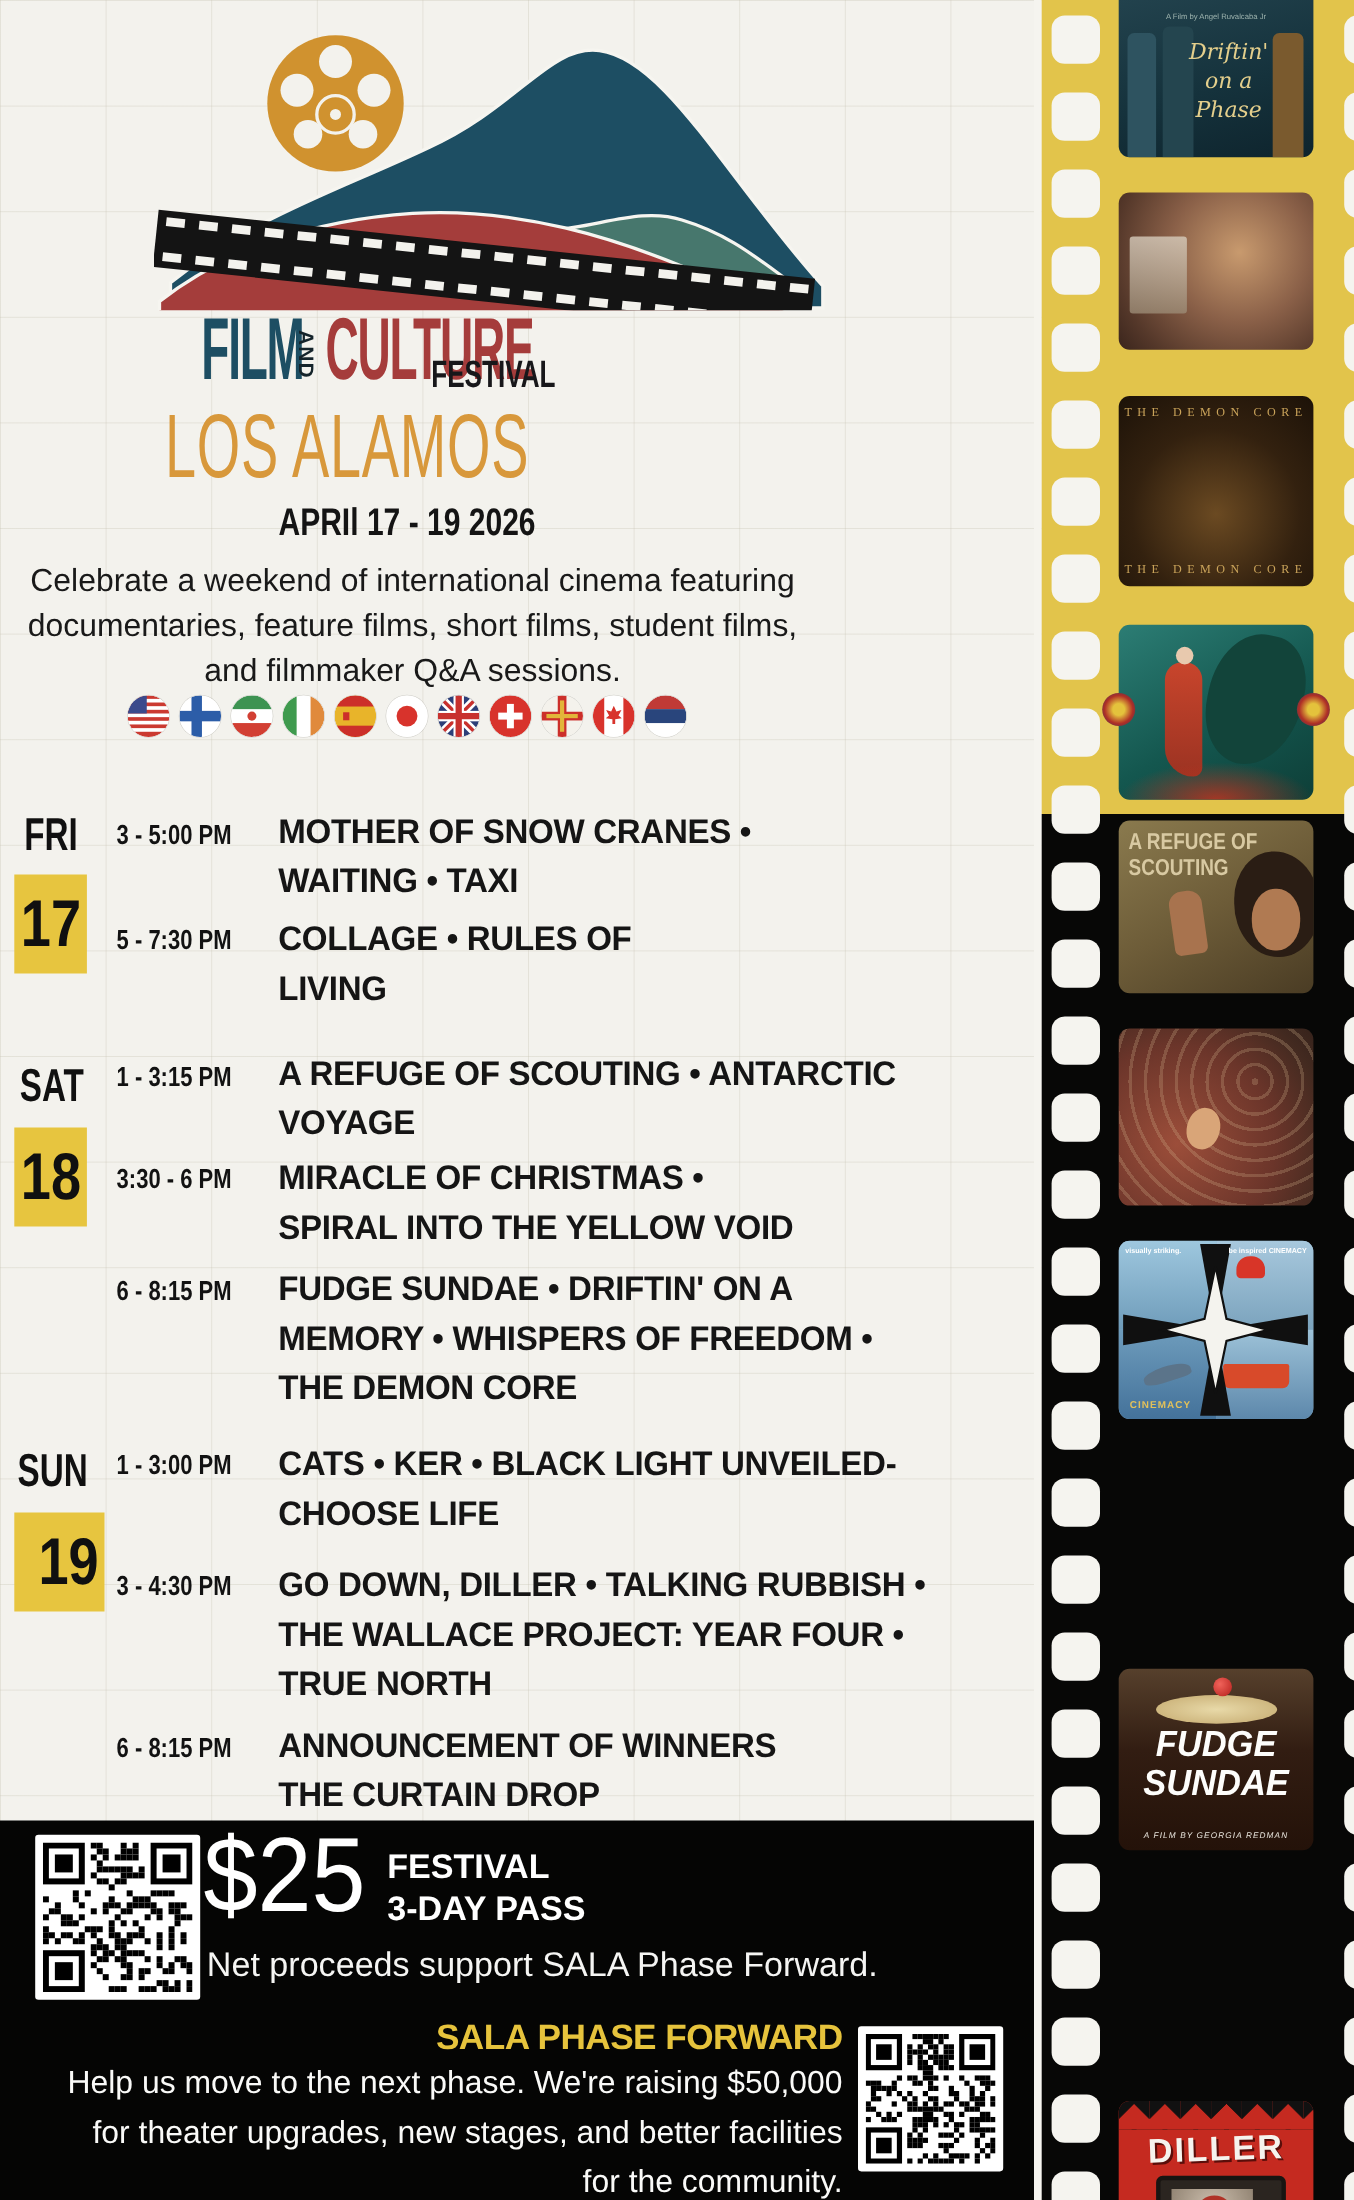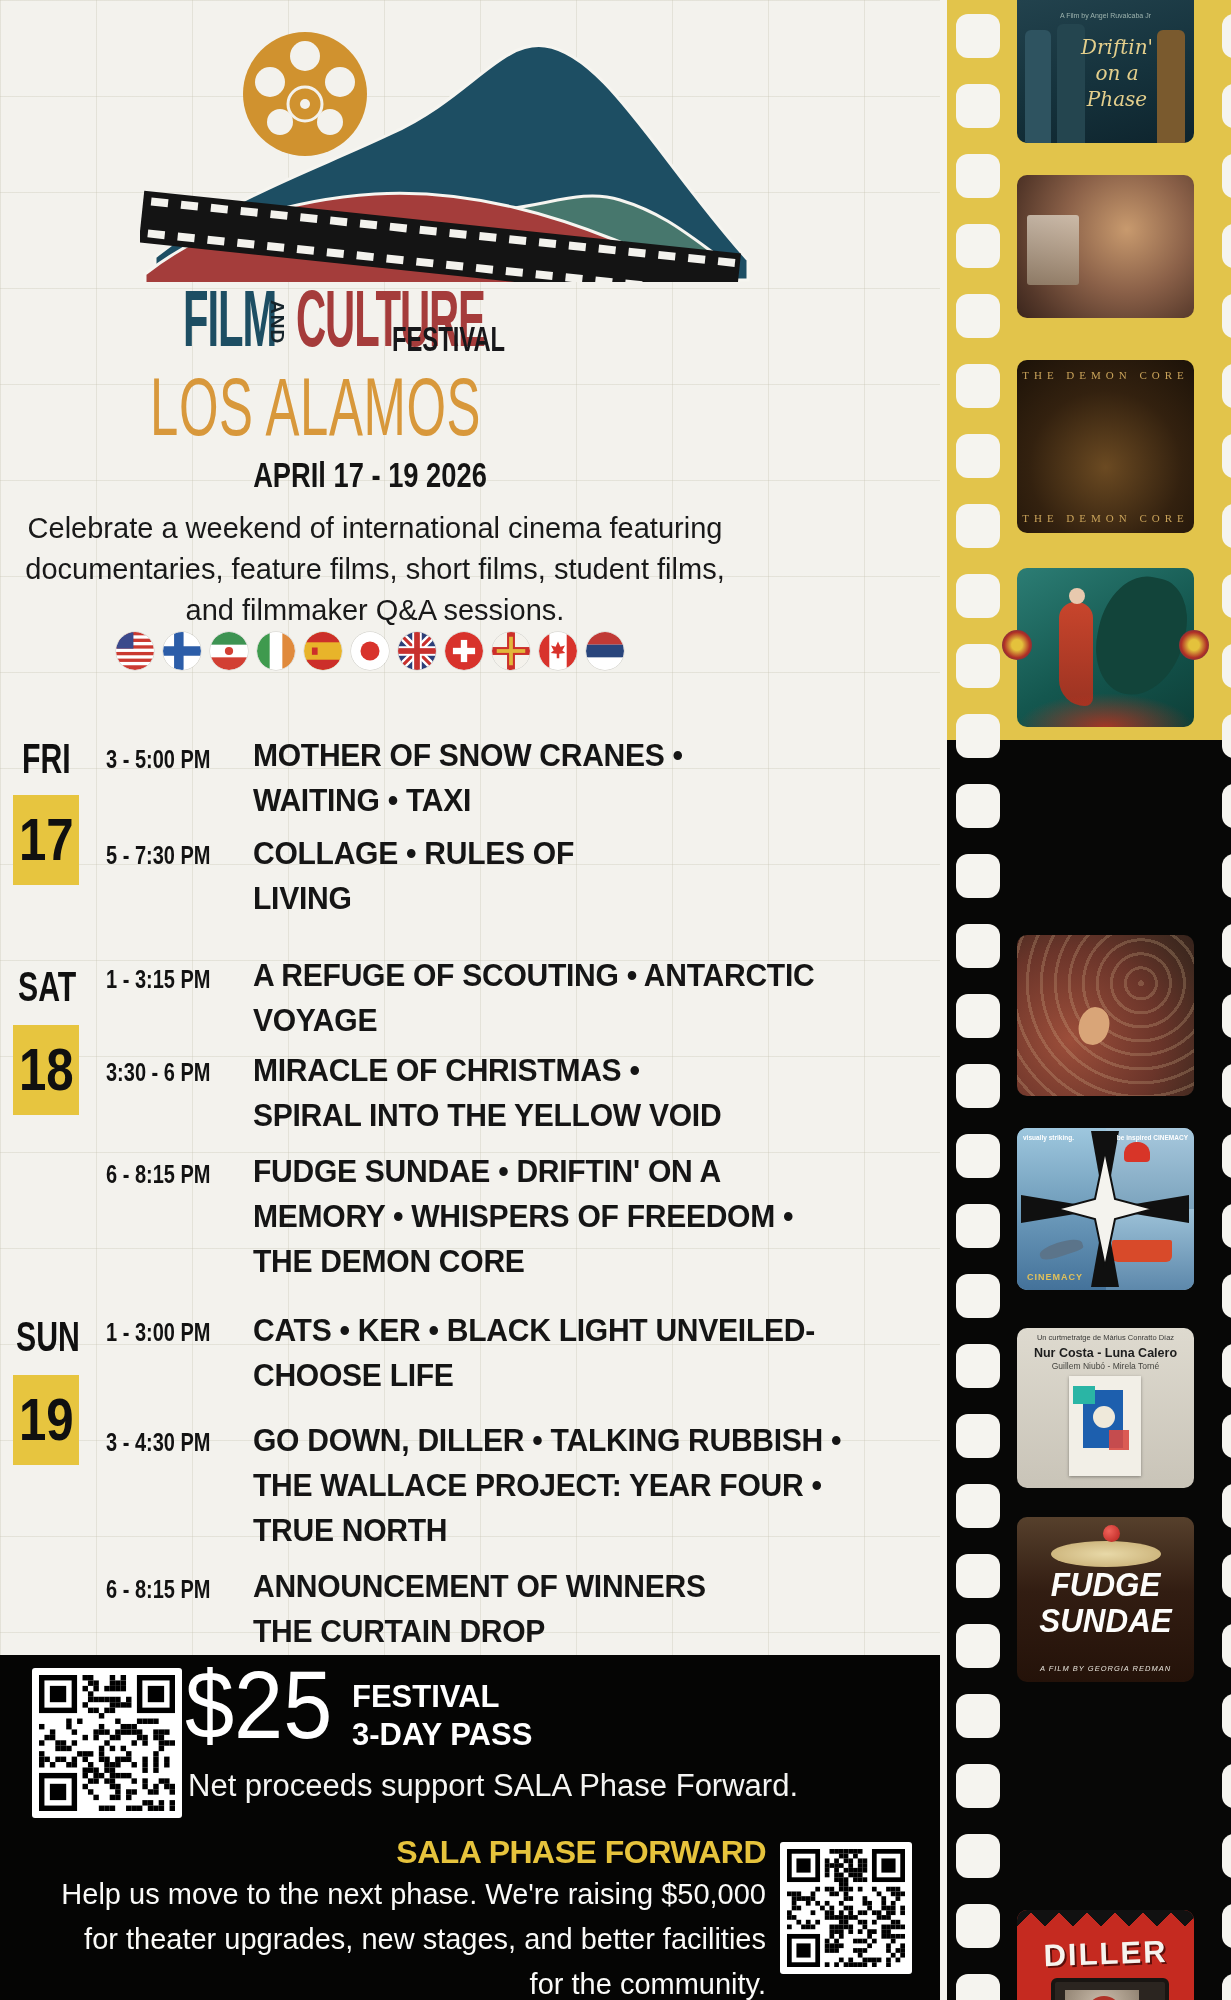--- a/index.html
+++ b/index.html
@@ -381,21 +381,21 @@
 VOYAGE</div>
     <div class="time" style="left:106px;top:1058px;">3:30 - 6 PM</div>
     <div class="films" style="left:253px;top:1048px;">MIRACLE OF CHRISTMAS •
 SPIRAL INTO THE YELLOW VOID</div>
     <div class="time" style="left:106px;top:1160px;">6 - 8:15 PM</div>
     <div class="films" style="left:253px;top:1149px;">FUDGE SUNDAE • DRIFTIN' ON A
 MEMORY • WHISPERS OF FREEDOM •
 THE DEMON CORE</div>
 
     <div class="day-label" style="left:16px;top:1313px;">SUN</div>
-    <div class="day-box" style="left:13px;top:1375px;">
+    <div class="day-box" style="left:13px;top:1375px;padding-left:16px;">
         <span class="day-num">19</span>
       </div>
     <div class="time" style="left:106px;top:1318px;">1 - 3:00 PM</div>
     <div class="films" style="left:253px;top:1308px;">CATS • KER • BLACK LIGHT UNVEILED-
 CHOOSE LIFE</div>
     <div class="time" style="left:106px;top:1428px;">3 - 4:30 PM</div>
     <div class="films" style="left:253px;top:1418px;">GO DOWN, DILLER • TALKING RUBBISH •
 THE WALLACE PROJECT: YEAR FOUR •
 TRUE NORTH</div>
     <div class="time" style="left:106px;top:1575px;">6 - 8:15 PM</div>
@@ -904,20 +904,27 @@
       <div class="clipbox">
         <div class="spirit"></div>
         <div class="lady"></div>
         <div class="head"></div>
         <div class="glow"></div>
       </div>
       <div class="rosette" style="left:-15px;top:62px;"></div>
       <div class="rosette" style="right:-15px;top:62px;"></div>
     </div>
 
+    <div class="poster" id="p-refuge">
+      <div class="hair"></div>
+      <div class="face"></div>
+      <div class="hand"></div>
+      <div class="t">A REFUGE OF
+SCOUTING</div>
+    </div>
 
     <div class="poster" id="p-carpet">
       <div class="pat"></div>
       <div class="face"></div>
     </div>
 
     <div class="poster" id="p-north">
       <div class="q q1"></div>
         <div class="q q2"></div>
         <div class="q q3"></div>
@@ -932,31 +939,20 @@
           <path d="M-14,-78 L0,0 L14,-78 Z" fill="#101010"></path>
           <path d="M-14,78 L0,0 L14,78 Z" fill="#101010"></path>
           <path d="M0,-58 L10,-10 L48,0 L10,10 L0,58 L-10,10 L-48,0 L-10,-10 Z" fill="#f4f3ee" stroke="#101010" stroke-width="2"></path>
         </g>
       </svg>
       <div class="quote" style="left:6px;top:6px;">visually striking.</div>
       <div class="quote" style="right:6px;top:6px;text-align:right;">be inspired  CINEMACY</div>
       <div class="laurel">CINEMACY</div>
     </div>
 
-    <div class="poster" id="p-nur">
-      <div class="hdr">Un curtmetratge de Màrius Conratto Díaz</div>
-      <div class="names">Nur Costa - Luna Calero</div>
-      <div class="names2">Guillem Niubó - Mirela Torné</div>
-      <div class="art">
-        <div class="b1"></div>
-          <div class="b2"></div>
-          <div class="b3"></div>
-          <div class="b4"></div>
-      </div>
-    </div>
 
     <div class="poster" id="p-fudge">
       <div class="cream"></div>
       <div class="cherry"></div>
       <div class="t">FUDGE
 SUNDAE</div>
       <div class="credit">A FILM BY GEORGIA REDMAN</div>
     </div>
 
 

